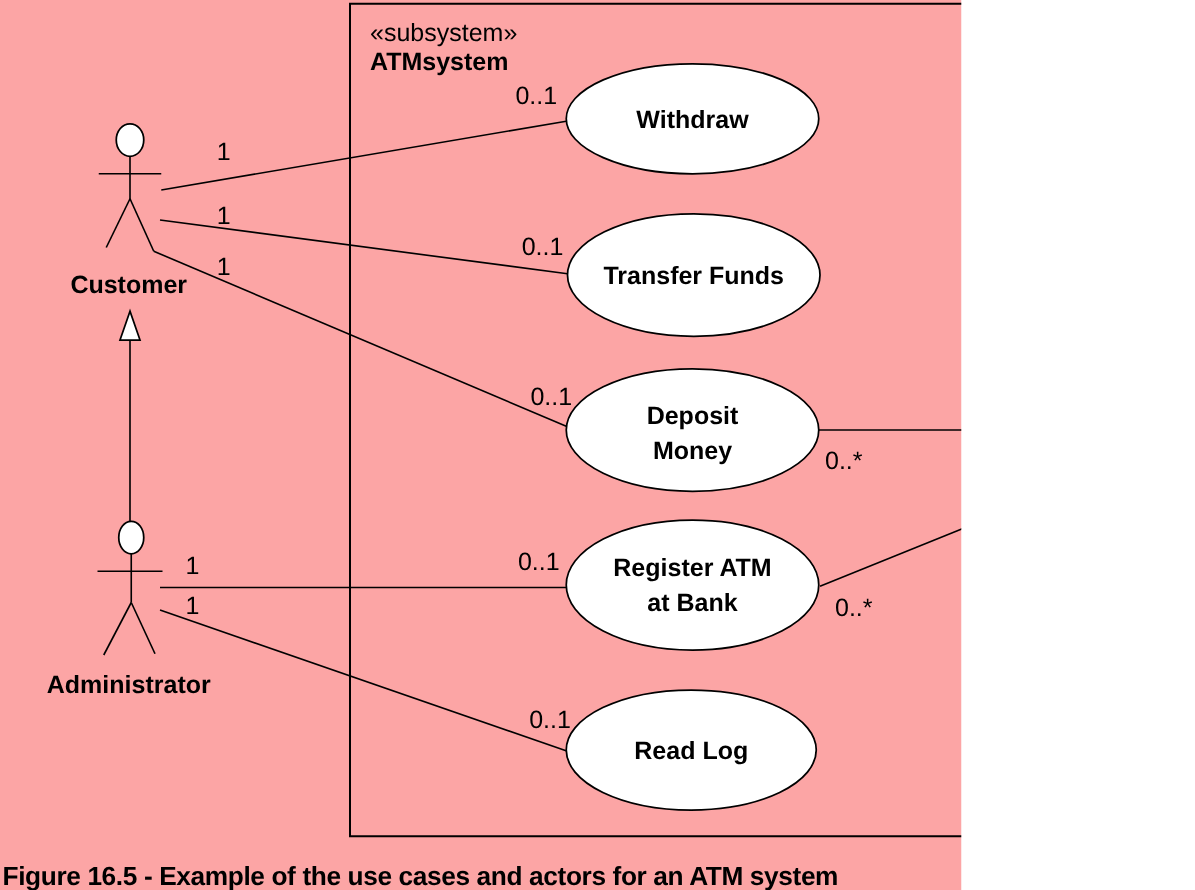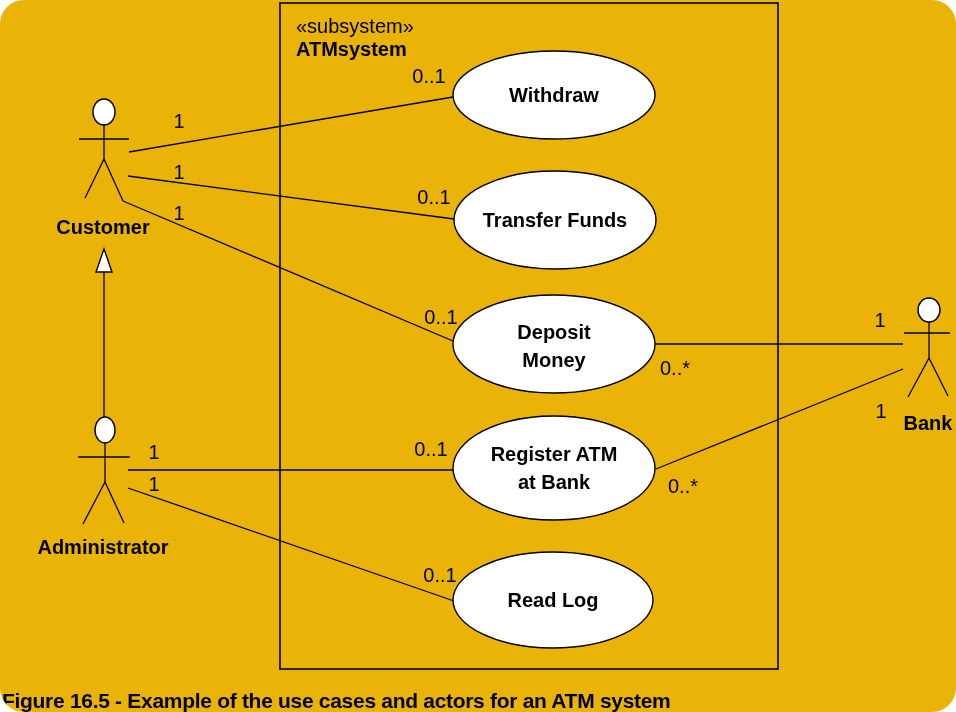--- a/index.html
+++ b/index.html
@@ -1,23 +1,22 @@
 <!DOCTYPE html>
 <html><head>
 <meta charset="utf-8">
 <style>
   html, body { margin: 0; padding: 0; background: #ffffff; }
   .stage {
     position: relative;
-    width: 956px;
+    width: 769px;
     height: 712px;
-    background: #eab308;
+    background: #fca5a5;
     overflow: hidden;
     font-family: "Liberation Sans", sans-serif;
-    border-radius: 24px;
   }
   svg { display: block; }
   .shape { fill: #ffffff; stroke: #000000; stroke-width: 1.4; }
   .wire  { stroke: #000000; stroke-width: 1.3; fill: none; }
   .boundary { fill: none; stroke: #000000; stroke-width: 1.6; }
   text { fill: #000000; }
   .uc-label     { font: bold 20px "Liberation Sans", sans-serif; }
   .actor-label  { font: bold 20px "Liberation Sans", sans-serif; }
   .mult         { font: 20px "Liberation Sans", sans-serif; }
   .stereotype   { font: 20px "Liberation Sans", sans-serif; }

